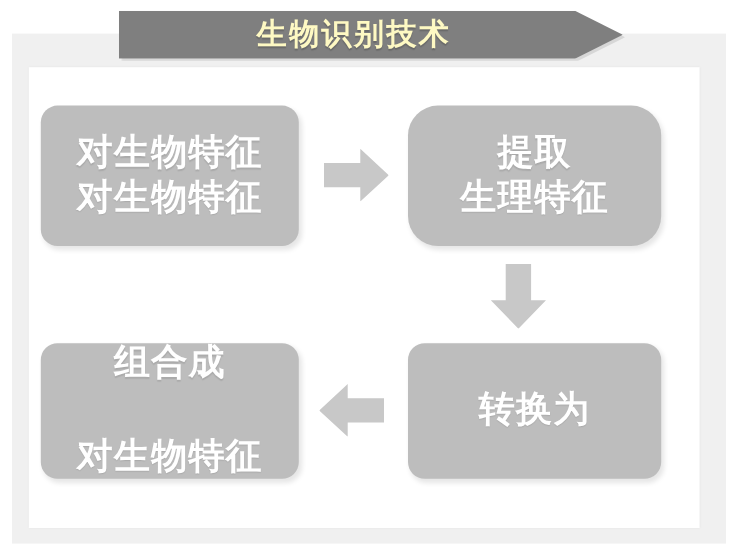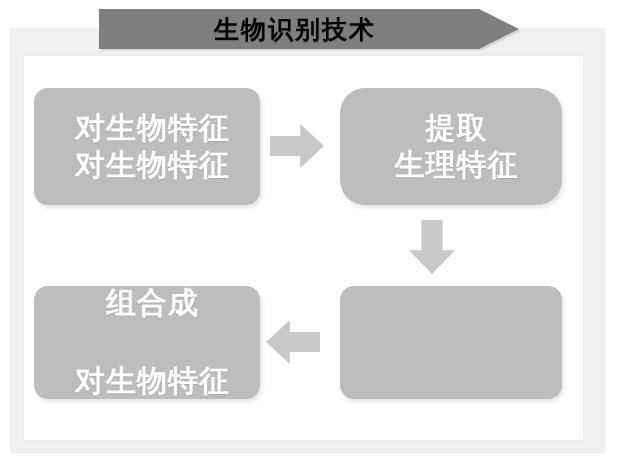--- a/index.html
+++ b/index.html
@@ -62,41 +62,40 @@
     left: 101px;
     top: 11px;
     width: 420px;
     height: 40px;
     background: rgba(0,0,0,0.10);
     -webkit-clip-path: polygon(0 0, 90.5% 0, 100% 50%, 90.5% 100%, 0 100%);
     clip-path: polygon(0 0, 90.5% 0, 100% 50%, 90.5% 100%, 0 100%);
     filter: blur(1px);
   }
   .title-text {
-    color: #000000;
+    color: #fef9c3;
     font-size: 25px;
     font-weight: bold;
     letter-spacing: 2px;
     line-height: 1;
     margin-right: 28px;
     text-shadow: 0 1px 1px rgba(0,0,0,0.18);
     white-space: nowrap;
   }
 
   
   .pbox {
     position: absolute;
     background: #bdbdbd;
     border-radius: 14px;
     display: flex;
     flex-direction: column;
     align-items: center;
     justify-content: center;
     box-shadow: 2px 3px 4px rgba(0,0,0,0.10);
-    padding-left: 11px;
   }
   .pbox .line {
     color: #ffffff;
     font-size: 30px;
     font-weight: bold;
     line-height: 1.22;
     letter-spacing: 1px;
     white-space: nowrap;
     text-shadow: 0 1px 1px rgba(0,0,0,0.10);
   }
@@ -203,20 +202,21 @@
   <div class="arrow arrow-right"></div>
 
   <div class="pbox" id="box-extract">
     <span class="line">提取</span>
     <span class="line">生理特征</span>
   </div>
 
   <div class="arrow arrow-down"></div>
 
   <div class="pbox" id="box-encode">
+    <span class="line">转换为</span>
   </div>
 
   <div class="arrow arrow-left"></div>
 
   <div class="pbox" id="box-assemble">
     <span class="line">组合成</span>
     <span class="line">对生物特征</span>
   </div>
 
 

